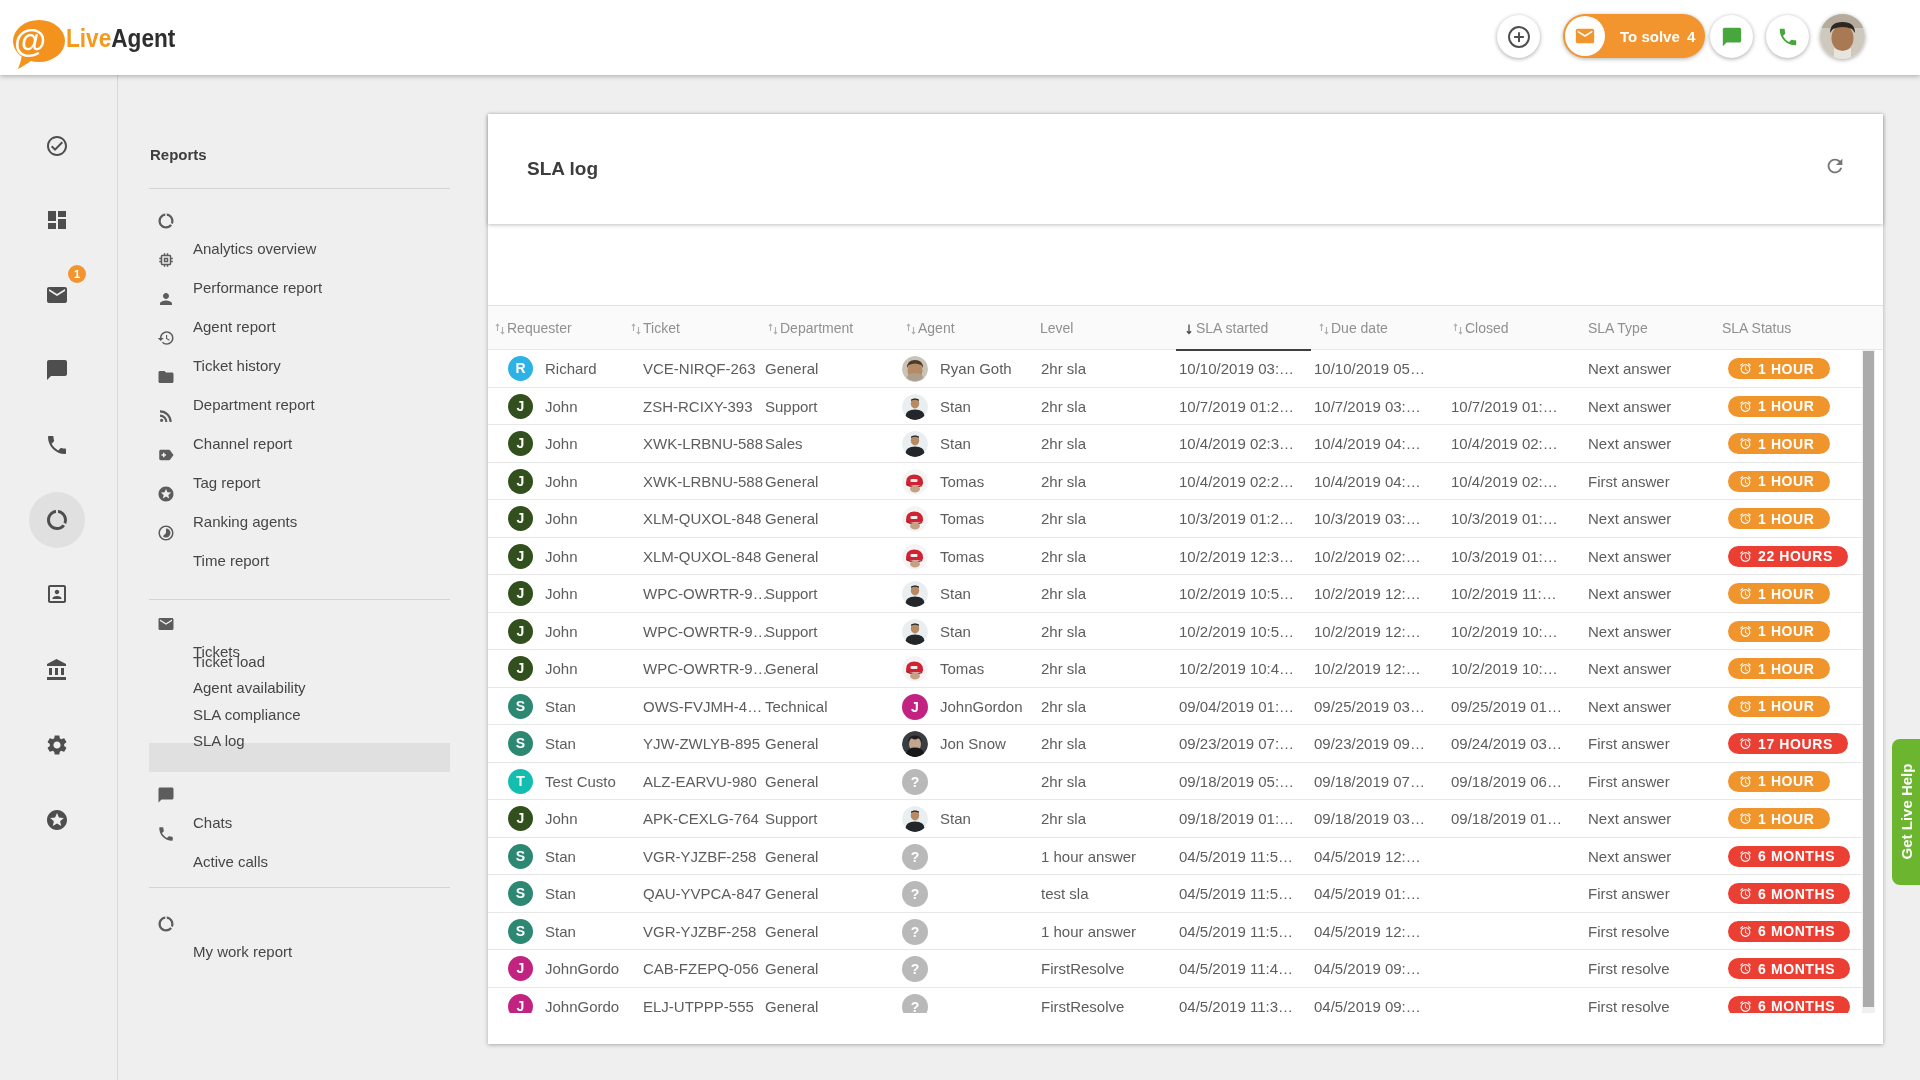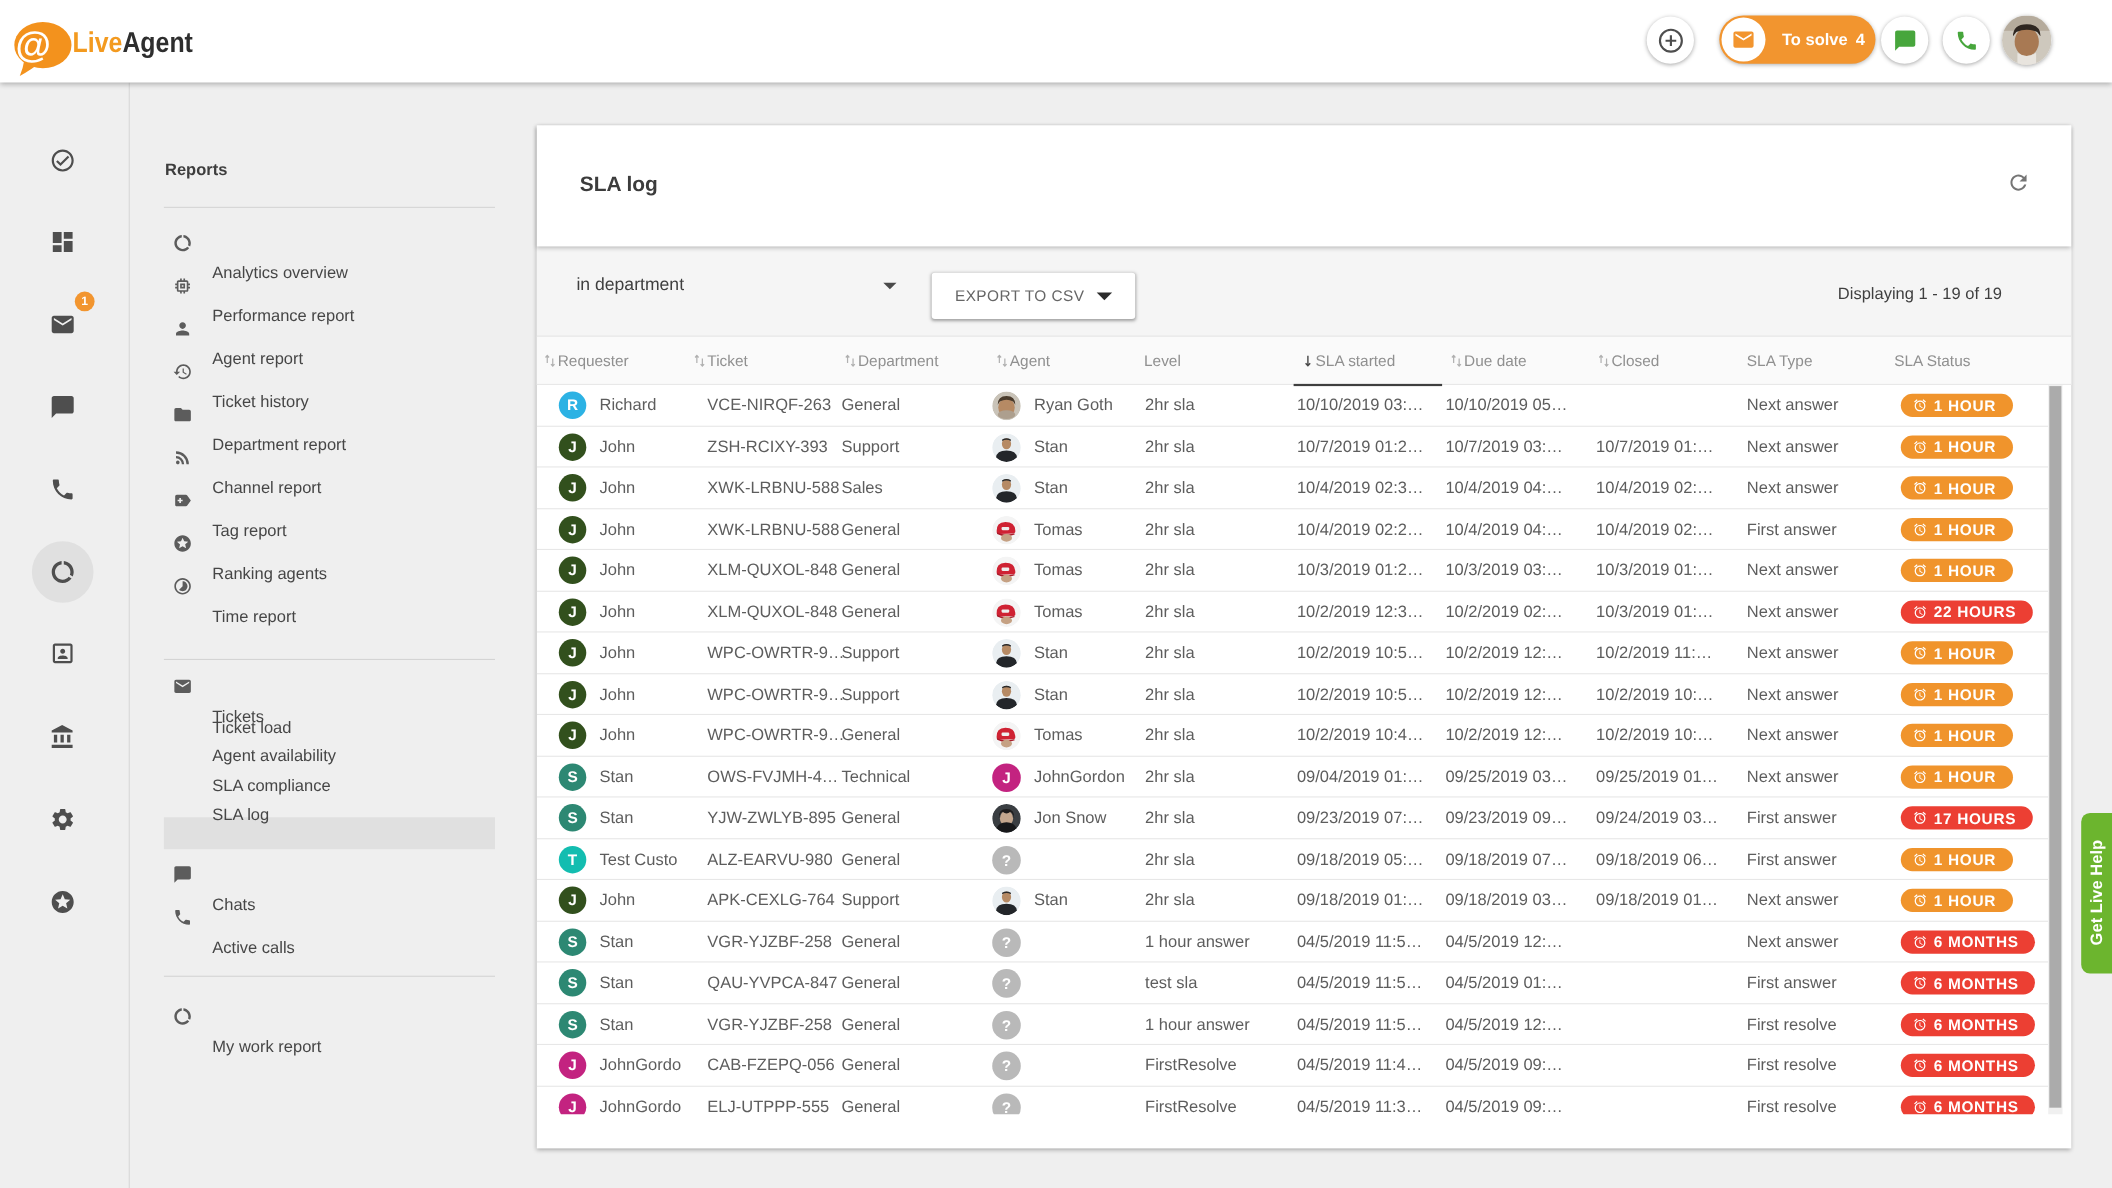--- a/index.html
+++ b/index.html
@@ -215,26 +215,20 @@
         </svg></span>
       <span class="nlab">My work report</span>
     </div>
 <div class="ns" style="top:578px">Ticket load</div>
 <div class="ns" style="top:604px">Agent availability</div>
 <div class="ns" style="top:631px">SLA compliance</div>
 <div class="ns" style="top:657px">SLA log</div>
   </div>
 
 <div id="card">
-  <div id="filter">
-    <span id="indep">in department</span>
-    <span id="depcaret"></span>
-    <div id="export">EXPORT TO CSV <span class="ec"></span></div>
-    <span id="disp">Displaying 1 - 19 of 19</span>
-  </div>
   <div id="thead">
 <span class="thi" style="left:6px"><svg width="12" height="12" viewBox="0 0 12 12">
           <path d="M3.5 1.2 L3.5 8 M1.9 3 L3.5 1.2 L5.1 3" stroke="#b0b0b0" stroke-width="1.1" fill="none"></path>
           <path d="M8.5 4 L8.5 10.8 M6.9 9 L8.5 10.8 L10.1 9" stroke="#b0b0b0" stroke-width="1.1" fill="none"></path>
         </svg></span>
 <span class="th" style="left:19px">Requester</span>
 <span class="thi" style="left:142px"><svg width="12" height="12" viewBox="0 0 12 12">
           <path d="M3.5 1.2 L3.5 8 M1.9 3 L3.5 1.2 L5.1 3" stroke="#b0b0b0" stroke-width="1.1" fill="none"></path>
           <path d="M8.5 4 L8.5 10.8 M6.9 9 L8.5 10.8 L10.1 9" stroke="#b0b0b0" stroke-width="1.1" fill="none"></path>
         </svg></span>

